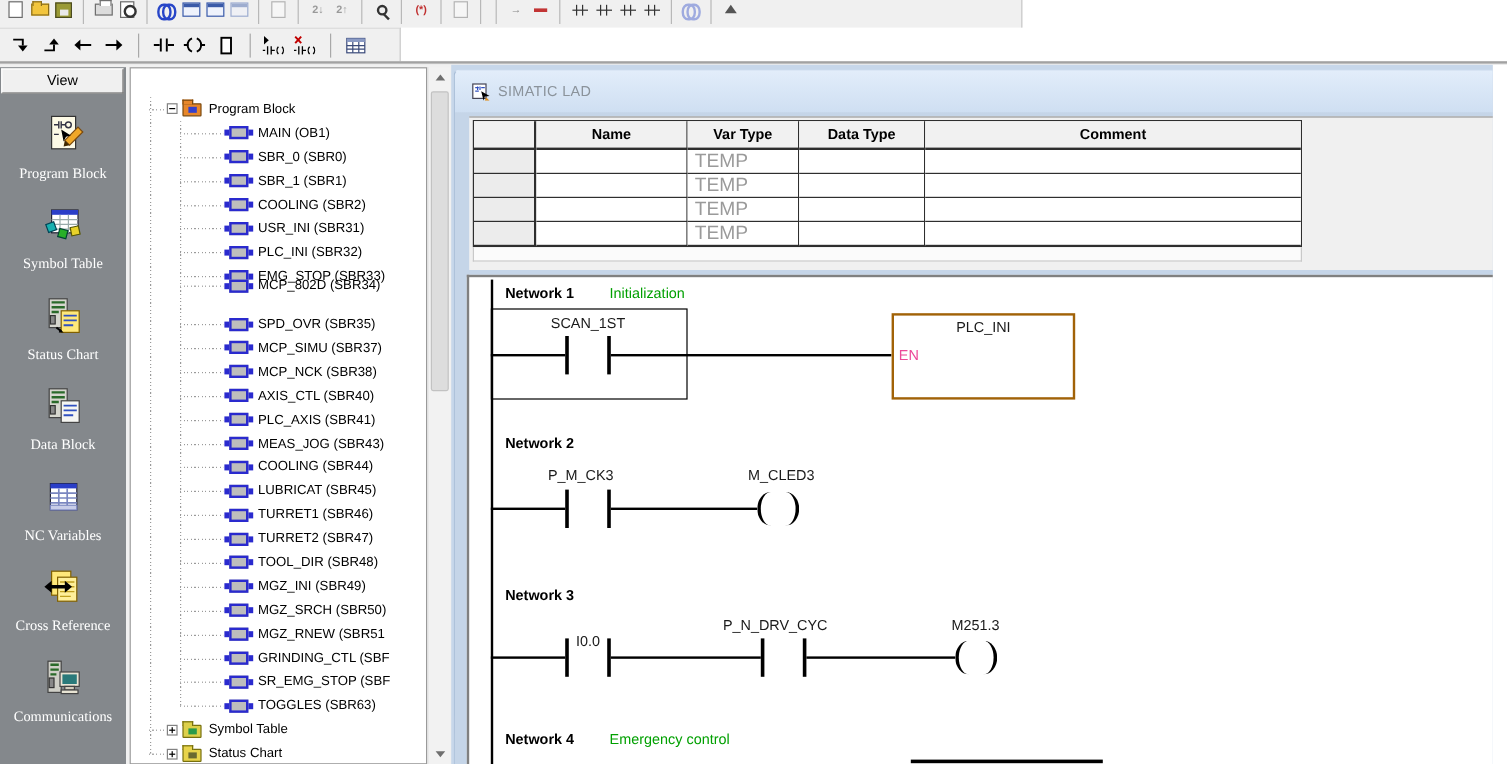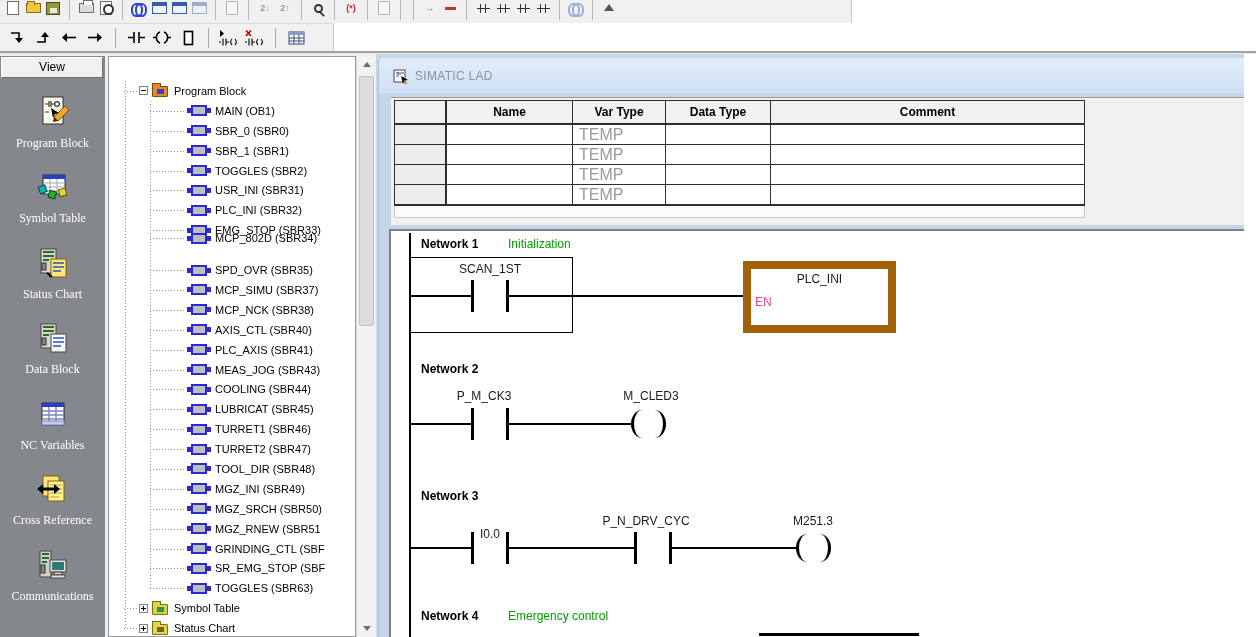--- a/index.html
+++ b/index.html
@@ -116,21 +116,21 @@
   
   .ladpane { position:absolute; left:10px; top:170px; right:0; bottom:0; background:#fff;
     border-top:2px solid #808080; border-left:2px solid #808080; overflow:hidden; }
   .rail { position:absolute; left:18px; top:2px; bottom:0; width:2px; background:#000; }
   .netlabel { position:absolute; font-size:12px; font-weight:bold; color:#000; white-space:nowrap; }
   .netcomment { position:absolute; font-size:12px; color:#00a000; white-space:nowrap; }
   .wire { position:absolute; height:2px; background:#000; }
   .cbar { position:absolute; width:3px; height:32px; background:#000; }
   .operand { position:absolute; font-size:12px; color:#1a1a1a; text-align:center; white-space:nowrap; }
   .selrect { position:absolute; border:1px solid #000; }
-  .fblock { position:absolute; border:8px solid #a16207; background:#fff; }
+  .fblock { position:absolute; border:2px solid #a16207; background:#fff; }
   .fb-title { position:absolute; left:0; right:0; top:3px; text-align:center; font-size:12px; color:#1a1a1a; }
   .fb-pin { position:absolute; left:4px; font-size:12px; color:#ec4899; }
   .arcL { position:absolute; width:13px; height:28px; border-left:3px solid #000;
     border-top-left-radius:13px 16px; border-bottom-left-radius:13px 16px; }
   .arcR { position:absolute; width:13px; height:28px; border-right:3px solid #000;
     border-top-right-radius:13px 16px; border-bottom-right-radius:13px 16px; }
   .boxedge { position:absolute; height:3px; background:#000; }
 </style>
 </head>
 <body>
@@ -395,21 +395,21 @@
       <div class="trow lvl3" style="top:63.7px">
           <span class="ico-sbr"></span>
           <span>SBR_0 (SBR0)</span>
         </div>
       <div class="trow lvl3" style="top:83.6px">
           <span class="ico-sbr"></span>
           <span>SBR_1 (SBR1)</span>
         </div>
       <div class="trow lvl3" style="top:103.5px">
           <span class="ico-sbr"></span>
-          <span>TOGGLES (SBR2)</span>
+          <span>COOLING (SBR2)</span>
         </div>
       <div class="trow lvl3" style="top:123.4px">
           <span class="ico-sbr"></span>
           <span>USR_INI (SBR31)</span>
         </div>
       <div class="trow lvl3" style="top:143.3px">
           <span class="ico-sbr"></span>
           <span>PLC_INI (SBR32)</span>
         </div>
       <div class="trow lvl3" style="top:163.2px">

